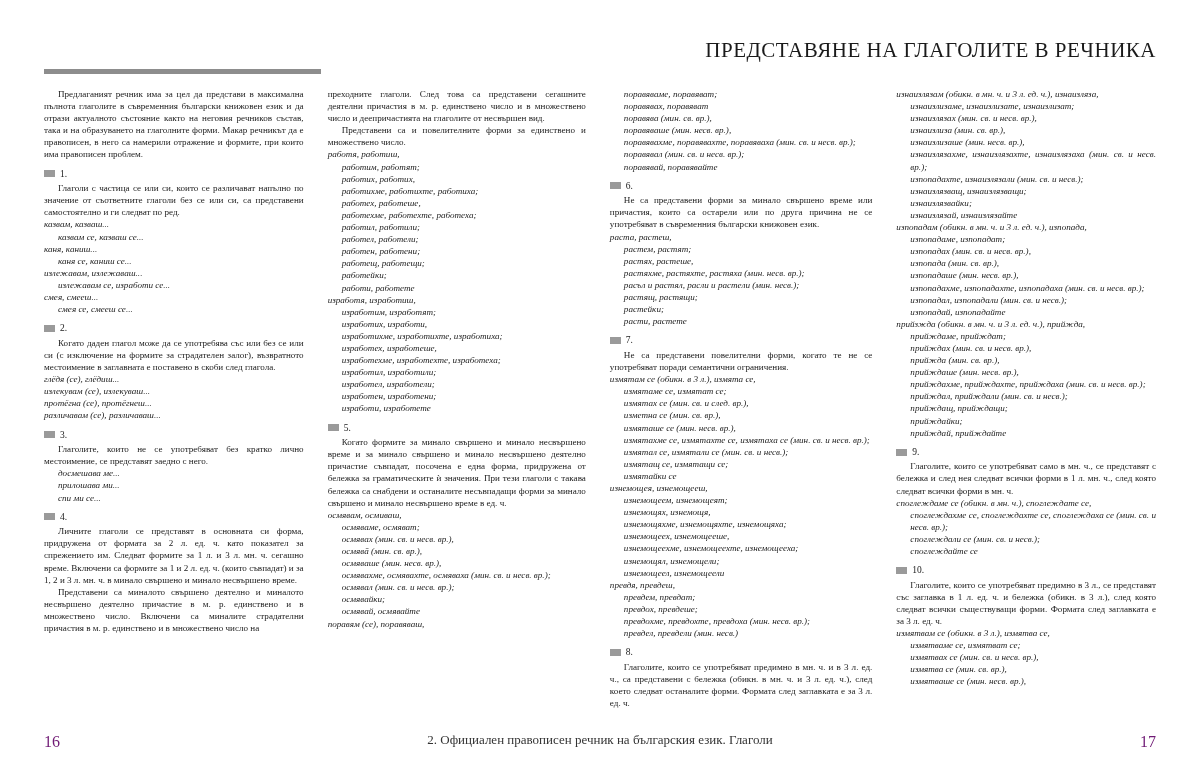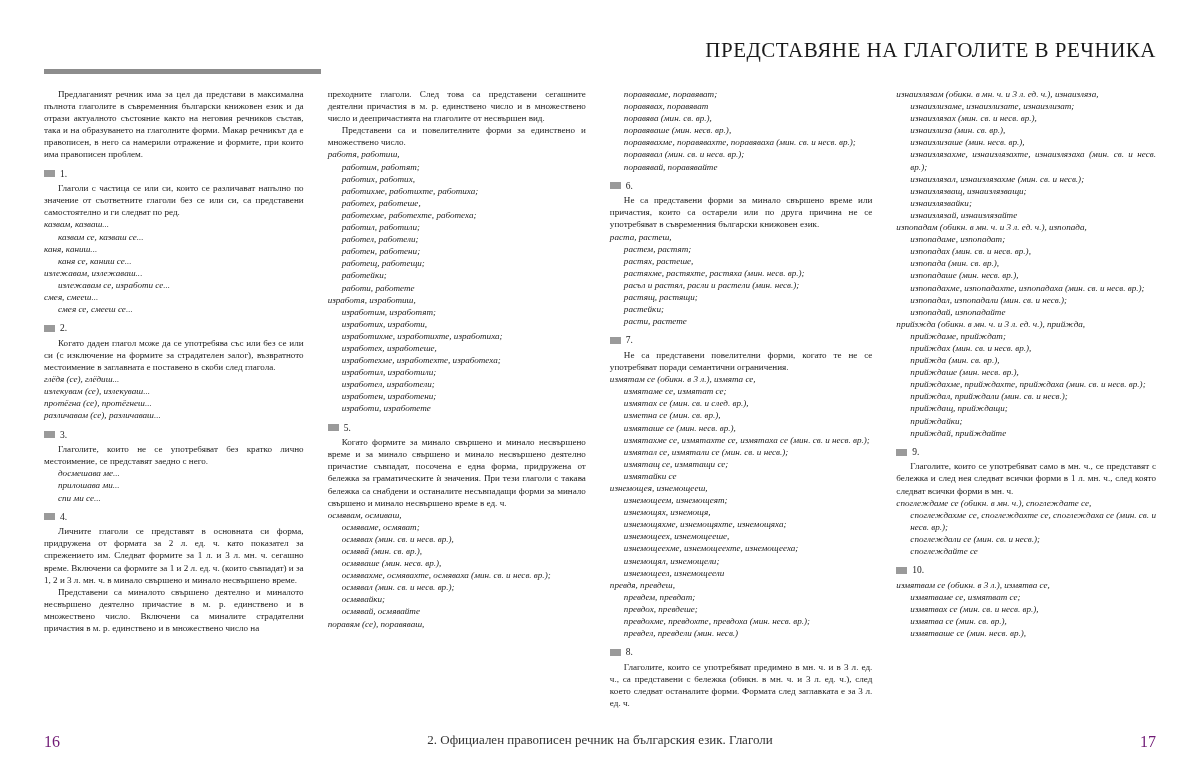--- a/index.html
+++ b/index.html
@@ -210,21 +210,21 @@
         </div>
         <p class="">Глаголите, които се употребяват предимно в мн. ч. и в 3 л. ед. ч., са представени с бележка (обикн. в мн. ч. и 3 л. ед. ч.), след което следват останалите форми. Формата след заглавката е за 3 л. ед. ч.</p>
       </div>
     <div class="col c4" id="col4">
         <div class="entry it head">изнаизлязам (обикн. в мн. ч. и 3 л. ед. ч.), изнаизляза,</div>
         <div class="entry it ind1">изнаизлизаме, изнаизлизате, изнаизлизат;</div>
         <div class="entry it ind1">изнаизлязах (мин. св. и несв. вр.),</div>
         <div class="entry it ind1">изнаизлиза (мин. св. вр.),</div>
         <div class="entry it ind1">изнаизлизаше (мин. несв. вр.),</div>
         <div class="entry it ind1">изнаизлязахме, изнаизлязахте, изнаизлязаха (мин. св. и несв. вр.);</div>
-        <div class="entry it ind1">изнаизлязал, изнаизлязахме (мин. св. и несв.);</div>
+        <div class="entry it ind1">изпопадахте, изнаизлязали (мин. св. и несв.);</div>
         <div class="entry it ind1">изнаизлязващ, изнаизлязващи;</div>
         <div class="entry it ind1">изнаизлязвайки;</div>
         <div class="entry it ind1">изнаизлязай, изнаизлязайте</div>
         <div class="entry it head">изпопадам (обикн. в мн. ч. и 3 л. ед. ч.), изпопадa,</div>
         <div class="entry it ind1">изпопадаме, изпопадат;</div>
         <div class="entry it ind1">изпопадах (мин. св. и несв. вр.),</div>
         <div class="entry it ind1">изпопада (мин. св. вр.),</div>
         <div class="entry it ind1">изпопадаше (мин. несв. вр.),</div>
         <div class="entry it ind1">изпопадахме, изпопадахте, изпопадаха (мин. св. и несв. вр.);</div>
         <div class="entry it ind1">изпопадал, изпопадали (мин. св. и несв.);</div>
@@ -245,20 +245,21 @@
         </div>
         <p class="">Глаголите, които се употребяват само в мн. ч., се представят с бележка и след нея следват всички форми в 1 л. мн. ч., след която следват всички форми в мн. ч.</p>
         <div class="entry it head">споглеждаме се (обикн. в мн. ч.), споглеждате се,</div>
         <div class="entry it ind1">споглеждахме се, споглеждахте се, споглеждаха се (мин. св. и несв. вр.);</div>
         <div class="entry it ind1">споглеждали се (мин. св. и несв.);</div>
         <div class="entry it ind1">споглеждайте се</div>
         <div class="bullet">
           <span class="sq"></span>
           <span class="num">10.</span>
         </div>
+        <p class="">Глаголите, които се употребяват предимно в 3 л., се представят със заглавка в 1 л. ед. ч. и бележка (обикн. в 3 л.), след която следват всички съществуващи форми. Формата след заглавката е за 3 л. ед. ч.</p>
         <div class="entry it head">измятвам се (обикн. в 3 л.), измятва се,</div>
         <div class="entry it ind1">измятваме се, измятват се;</div>
         <div class="entry it ind1">измятвах се (мин. св. и несв. вр.),</div>
         <div class="entry it ind1">измятва се (мин. св. вр.),</div>
         <div class="entry it ind1">измятваше се (мин. несв. вр.),</div>
       </div>
   </div>
 
   <div class="footer">
     <div class="pgnum">16</div>

